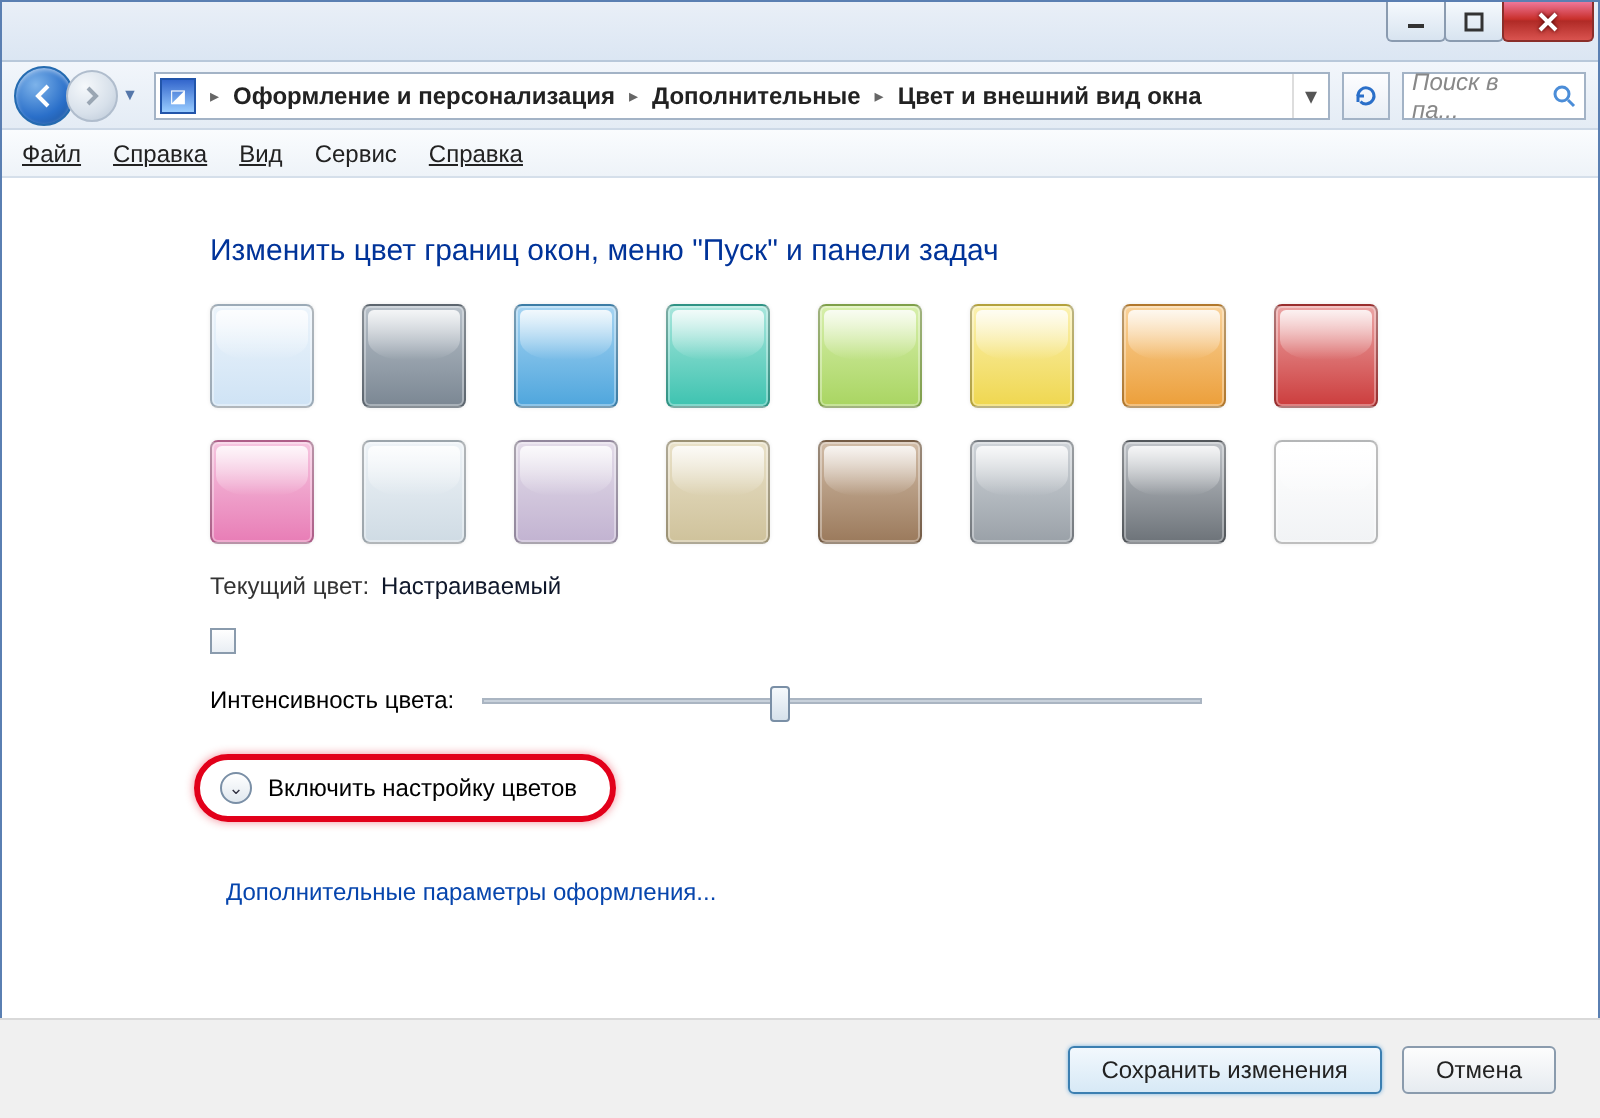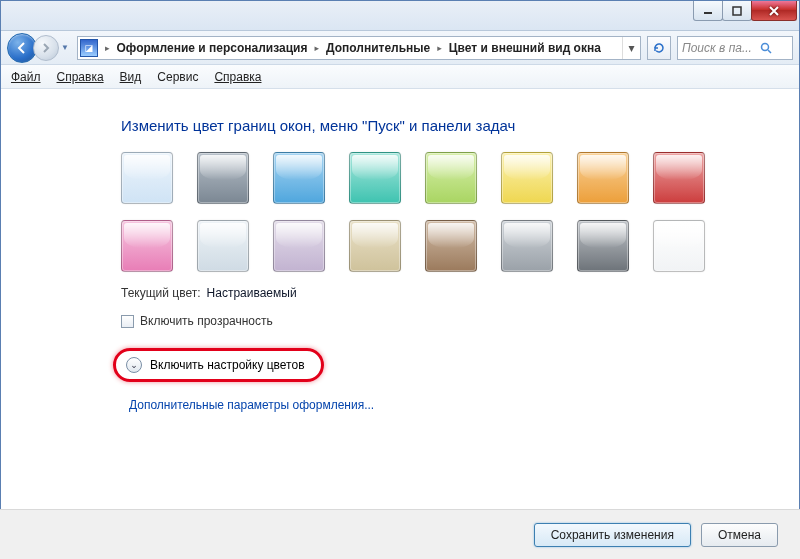--- a/index.html
+++ b/index.html
@@ -20,46 +20,46 @@
 .navdrop { width: 12px; font-size: 8px; color: #5577aa; text-align: center; }
 
 .crumb-wrap { flex: 1; height: 24px; background: #fff; border: 1px solid #a3b3c6; display: flex; align-items: center; padding-left: 2px; }
 .crumb-icon { width: 18px; height: 18px; background: linear-gradient(#3366cc,#99ccff); border: 1px solid #2255aa; margin-right: 4px; display:flex; align-items:center; justify-content:center; color:#fff; font-size:9px; }
 .crumb-item { padding: 0 4px; height: 100%; display: flex; align-items: center; color: #222; white-space: nowrap; font-weight: bold; }
 .crumb-sep { color: #666; font-size: 9px; padding: 0 3px; }
 .crumb-end { flex: 1; }
 .crumb-drop { width: 18px; text-align: center; color: #555; border-left: 1px solid #ddd; height: 100%; display:flex; align-items:center; justify-content:center; }
 
 .reload { width: 24px; height: 24px; border: 1px solid #a3b3c6; background: linear-gradient(#fdfdff,#e8eef5); display:flex;align-items:center;justify-content:center;color:#2a6fc9;}
-.search { width: 116px; height: 24px; border: 1px solid #a3b3c6; background: #fff; display:flex; align-items:center; padding:0 4px; color:#888; font-style: italic; gap:8px; }
+.search { width: 92px; height: 24px; border: 1px solid #a3b3c6; background: #fff; display:flex; align-items:center; padding:0 4px; color:#888; font-style: italic; gap:8px; }
 .search svg { flex-shrink:0; }
 
 .menubar { height: 24px; background: linear-gradient(#fafcfe,#eef3f8); border-bottom: 1px solid #d5dfea; display: flex; align-items: center; padding: 0 10px; gap: 16px; }
 .menubar span { color: #222; }
 .menubar span u { text-decoration: underline; }
 
-.content { padding: 20px 50px 10px 50px; }
+.content { padding: 20px 50px 10px 34px; }
 .heading { color: #003399; font-size: 15px; margin: 8px 0 18px 70px; }
 
 .swatch-grid { display: flex; flex-wrap: wrap; gap: 16px 24px; margin-left: 70px; width: 620px; }
 .swatch { width: 52px; height: 52px; border-radius: 4px; position: relative; border: 1px solid rgba(0,0,0,.25); box-shadow: inset 0 0 0 1px rgba(255,255,255,.35), 0 0 2px rgba(0,0,0,.08);}
 .swatch::before { content:""; position:absolute; top:2px; left:2px; right:2px; height:50%; background: linear-gradient(rgba(255,255,255,.85), rgba(255,255,255,0)); border-radius: 3px 3px 40% 40%; }
 
 .row { margin: 14px 0 0 70px; display:flex; align-items:center; gap:6px; color:#333; }
 .muted { color: #0f172a; }
 .checkbox { width: 13px; height: 13px; border: 1px solid #8a9bad; background: linear-gradient(#fff,#e9eef4); }
 
 .slider-row { margin: 16px 0 0 70px; display:flex; align-items:center; gap: 8px; }
 .slider-track { flex:0 0 360px; height: 3px; background: #c8d1db; border: 1px solid #aab5c2; position:relative; margin-left: 6px; }
 .slider-thumb { position:absolute; top:-7px; left: 40%; width: 10px; height: 18px; background: linear-gradient(#f5f9fc,#d6e1eb); border:1px solid #7a8fa6; border-radius: 2px; }
 
 .expander-wrap { margin: 20px 0 0 62px; border: 3px solid #e2001a; border-radius: 18px; padding: 6px 16px 6px 10px; display: inline-flex; align-items:center; gap: 8px; box-shadow: 0 0 5px rgba(226,0,26,.45); }
 .exp-chev { width: 16px; height: 16px; border-radius: 50%; border: 1px solid #7a8fa6; background: linear-gradient(#fff,#e1e8ef); display:flex;align-items:center;justify-content:center; font-size:9px; color:#334; }
 
-.link { color: #0645ad; margin: 16px 0 0 78px; display:block; }
+.link { color: #0645ad; margin: 28px 0 0 78px; display:block; }
 
 .footer { position:absolute; bottom:0; left:0; right:0; height: 50px; background: #f0f0f0; border-top: 1px solid #d9d9d9; display:flex; align-items:center; justify-content:flex-end; padding: 0 22px; gap: 10px; margin-top: 25px; }
 .btn { height: 24px; padding: 0 16px; border: 1px solid #8a9bad; background: linear-gradient(#fdfdfd,#e6ebf0); border-radius: 3px; display:flex;align-items:center; color:#222; }
 .btn.primary { border-color: #3c7fb1; box-shadow: 0 0 2px #7ab5e0; background: linear-gradient(#f2f8fd,#d7e9f6); }
 </style>
 </head>
 <body>
 
 <div class="window">
 
@@ -153,23 +153,28 @@
         <div class="swatch" style="background: linear-gradient(rgb(255, 255, 255), rgb(241, 243, 245));"></div>
       </div>
 
     <div class="row">
       <span>Текущий цвет:</span>
       <span class="muted">Настраиваемый</span>
     </div>
 
     <div class="row">
       <div class="checkbox"></div>
-      <span>Включить прозрачность</span>
     </div>
 
+    <div class="slider-row">
+      <span>Интенсивность цвета:</span>
+      <div class="slider-track">
+        <div class="slider-thumb"></div>
+      </div>
+    </div>
 
     <div class="expander-wrap">
       <div class="exp-chev">⌄</div>
       <span>Включить настройку цветов</span>
     </div>
 
     <a class="link">Дополнительные параметры оформления...</a>
   </div>
 
   <div class="footer">

